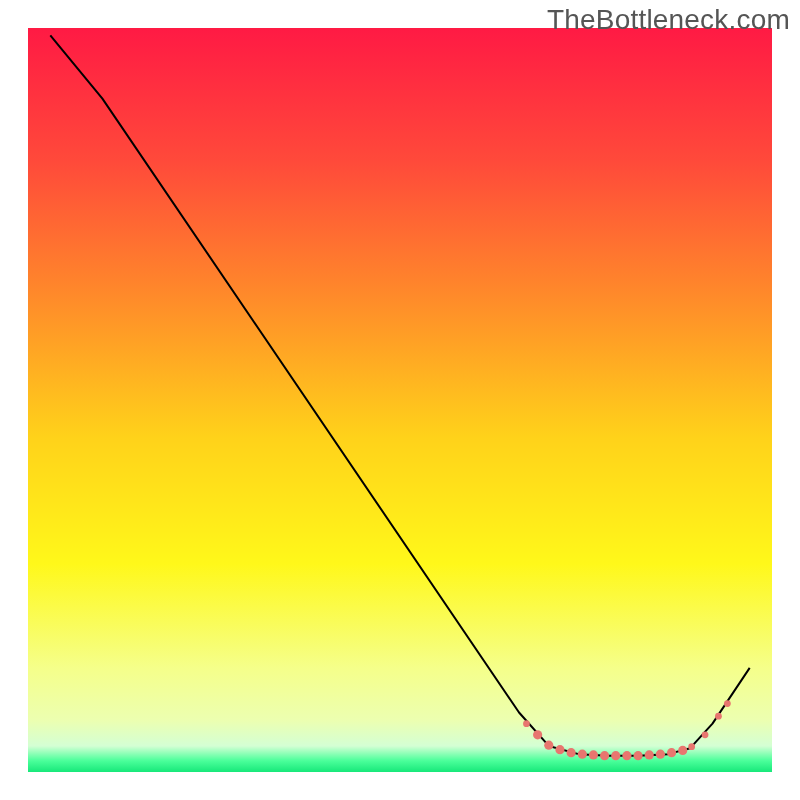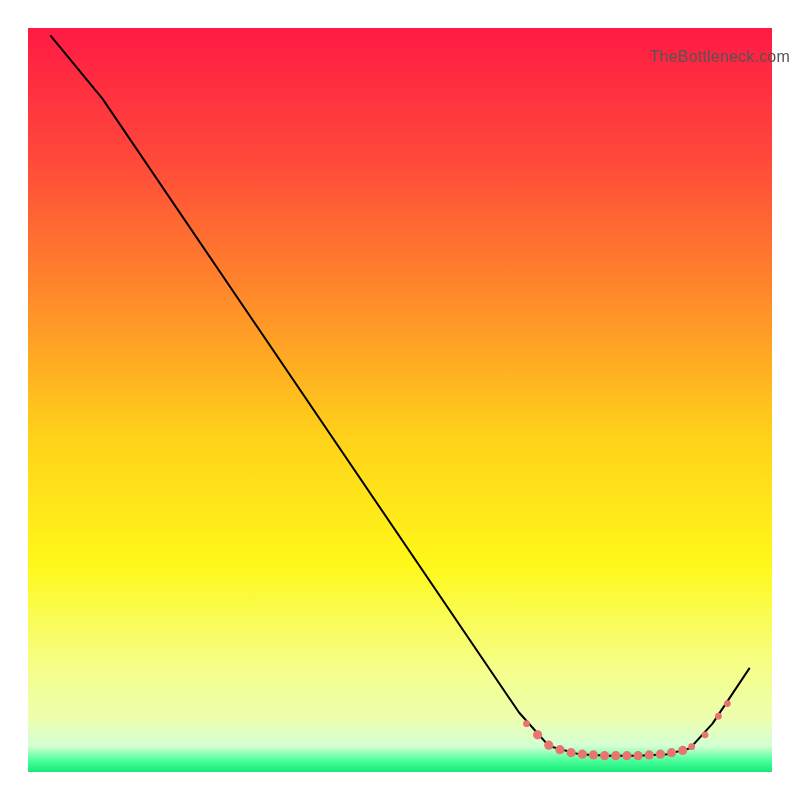--- a/index.html
+++ b/index.html
@@ -12,26 +12,25 @@
   }
   .chart-container {
     position: relative;
     width: 800px;
     height: 800px;
   }
   .watermark {
     position: absolute;
     top: 4px;
     right: 10px;
-    font-size: 16px;
+    font-size: 28px;
     color: #555555;
     font-weight: 500;
     letter-spacing: 0.2px;
     z-index: 10;
-    margin-top: 44px;
   }
   svg {
     position: absolute;
     top: 0;
     left: 0;
   }
 </style>
 </head>
 <body>
 

